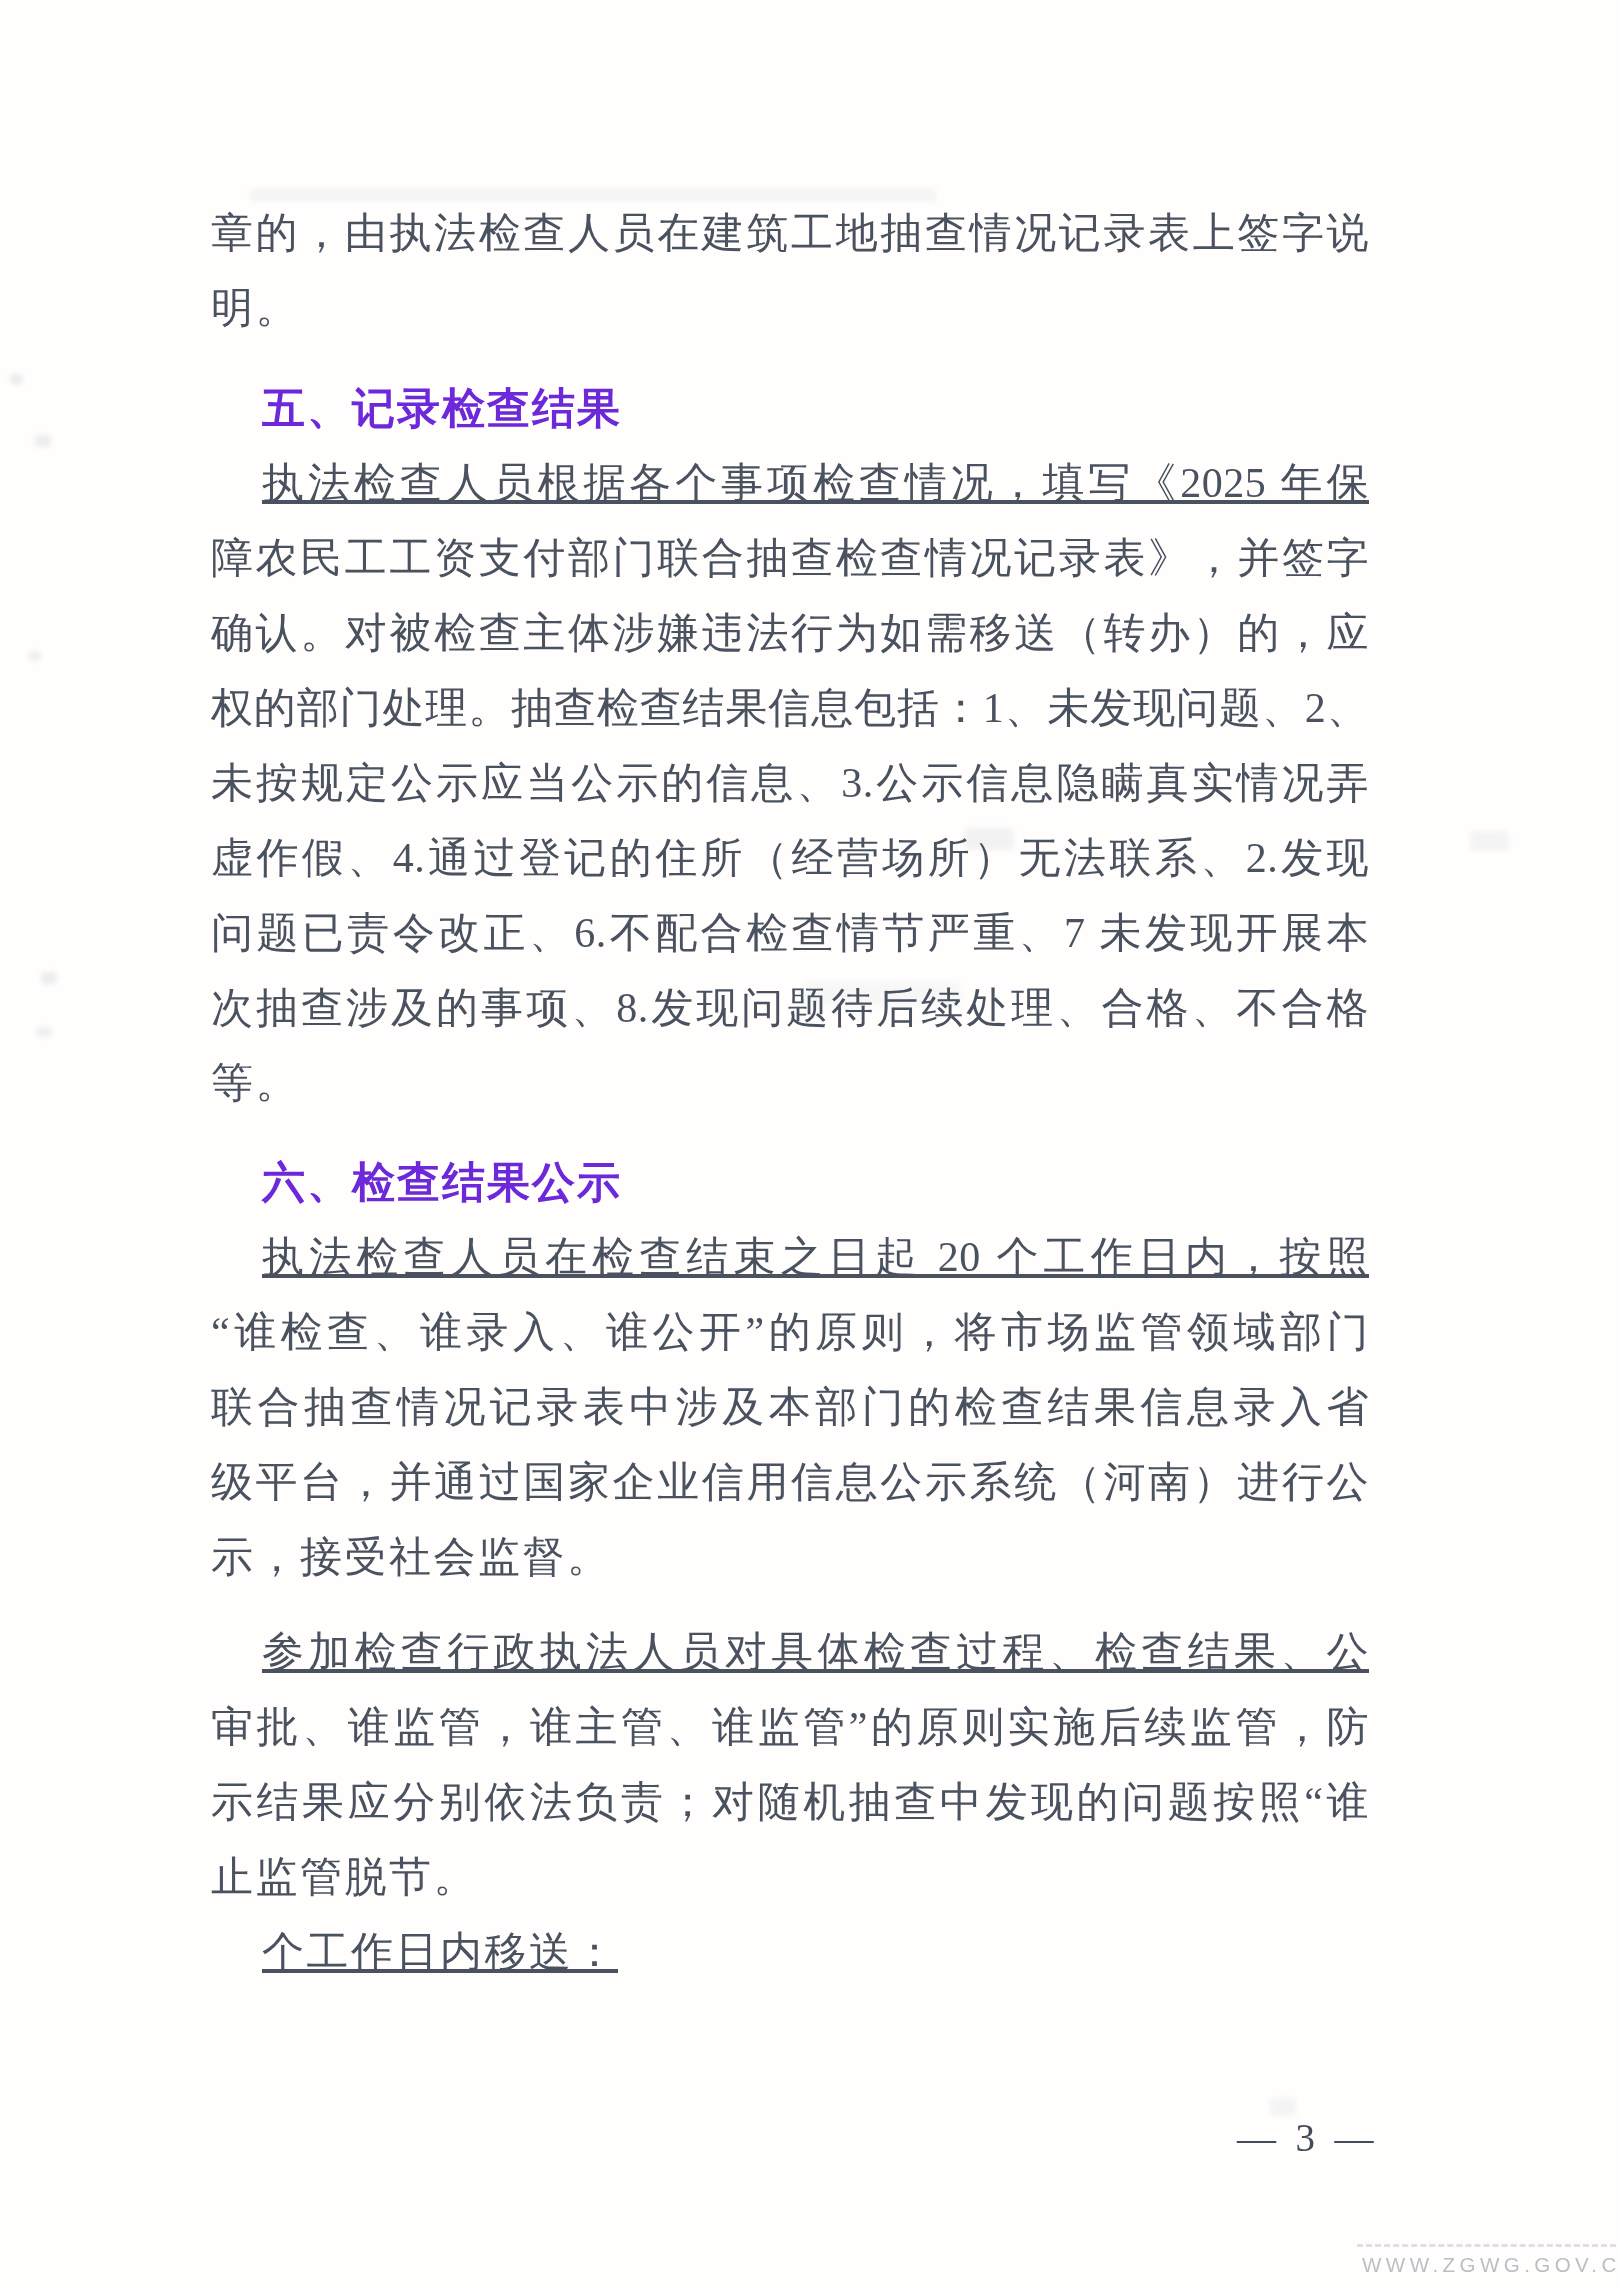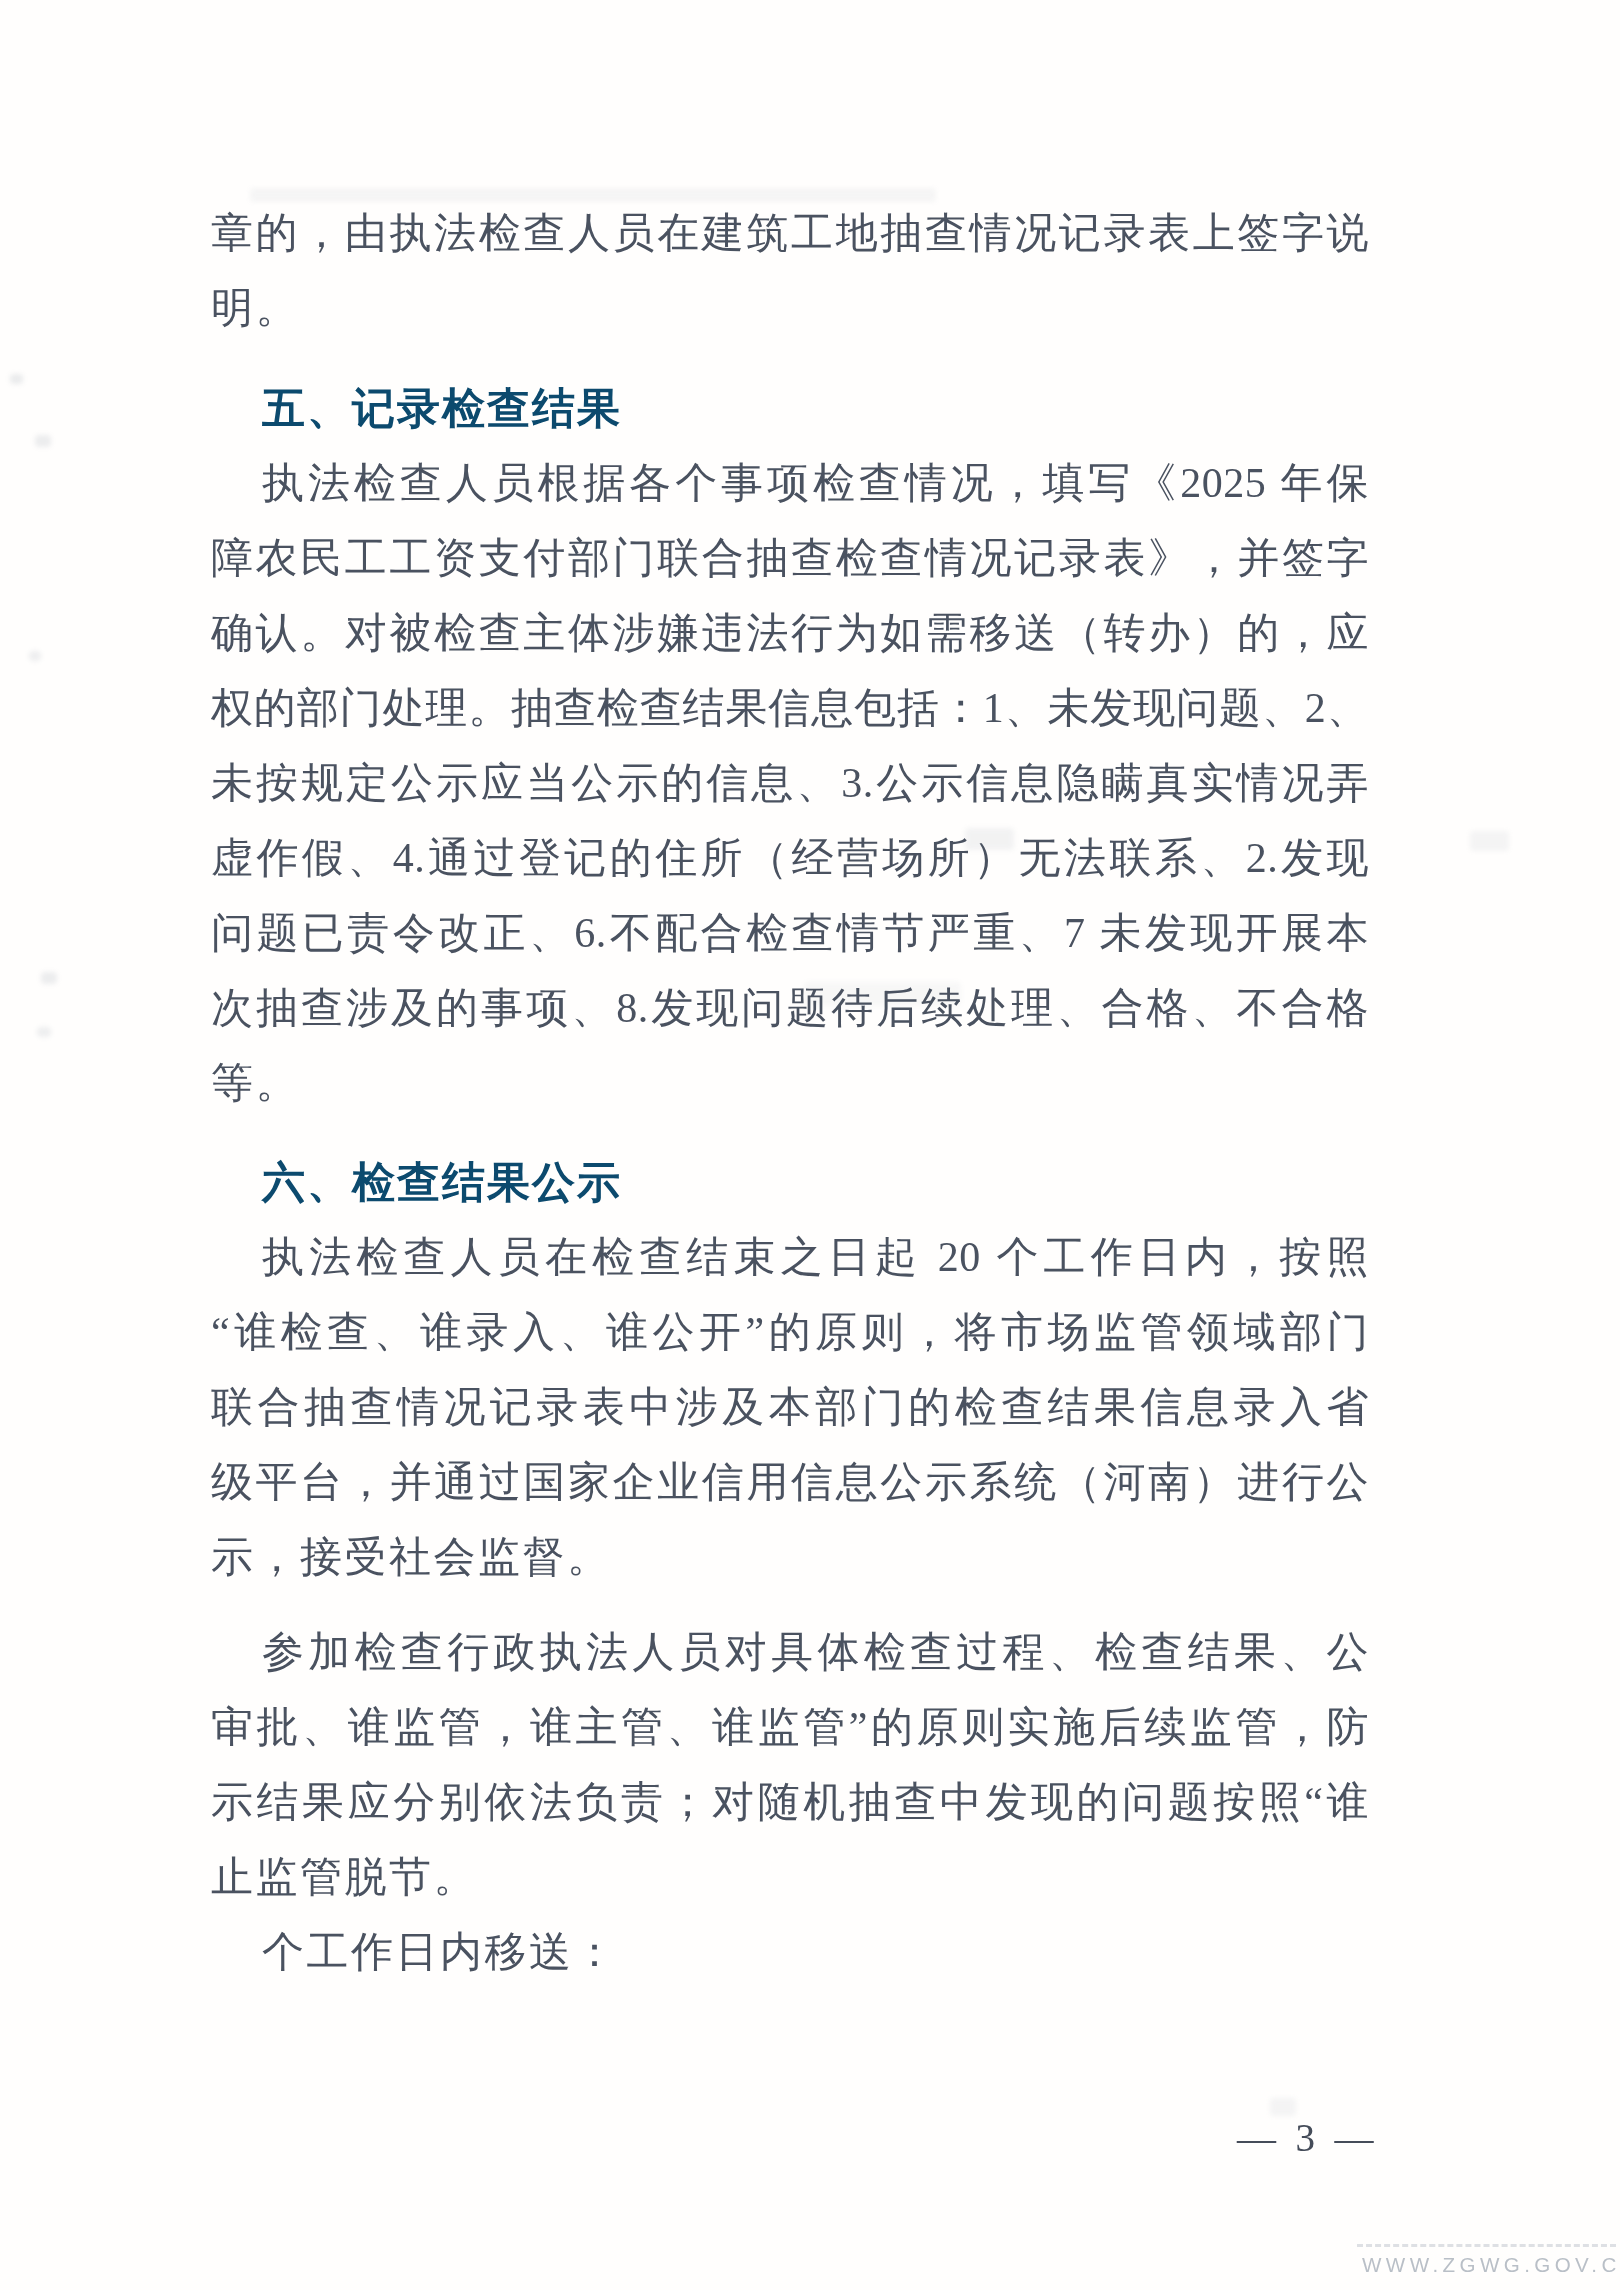--- a/index.html
+++ b/index.html
@@ -26,26 +26,26 @@
     overflow: hidden;
     text-align: justify;
     text-align-last: justify;
     letter-spacing: 0.5px;
   }
   .short {
     text-align: left;
     text-align-last: left;
     letter-spacing: 2.5px;
   }
-  .indent { text-indent: 51px; }
+  .indent { text-indent: 51px; text-decoration: underline; }
   .heading {
     font-family: "Liberation Sans", "DejaVu Sans", sans-serif;
     font-weight: 700;
     font-size: 43px;
-    color: #0c4a6e;
+    color: #6d28d9;
     text-align: left;
     text-align-last: left;
     text-indent: 51px;
     letter-spacing: 2px;
   }
   .gap25 { margin-top: 24.5px; }
   .gap20 { margin-top: 19.6px; }
 
   .page-number {
     position: absolute;

